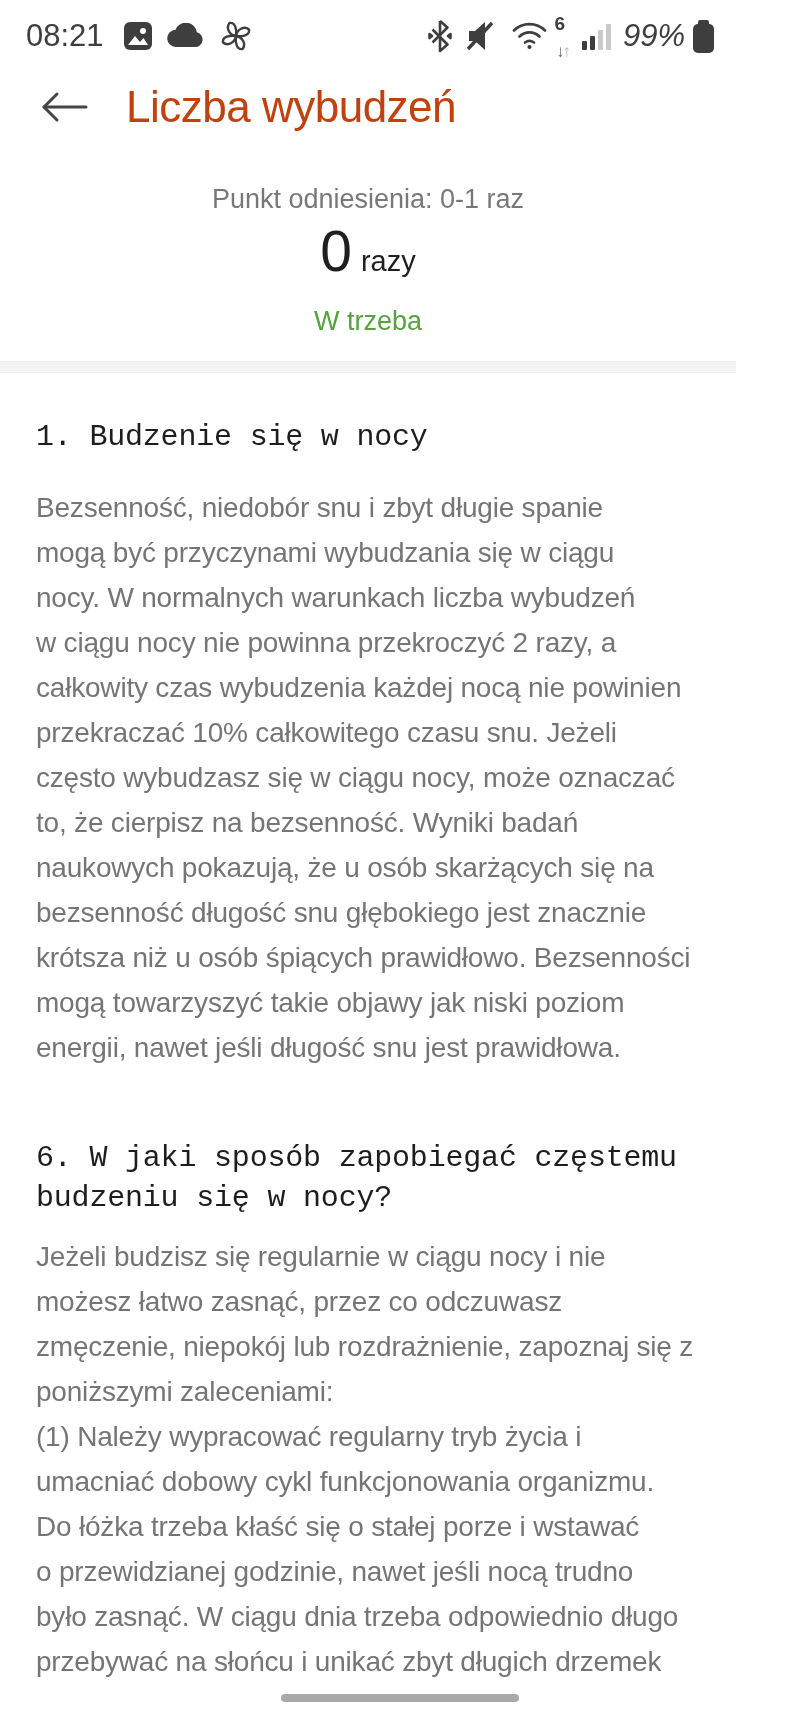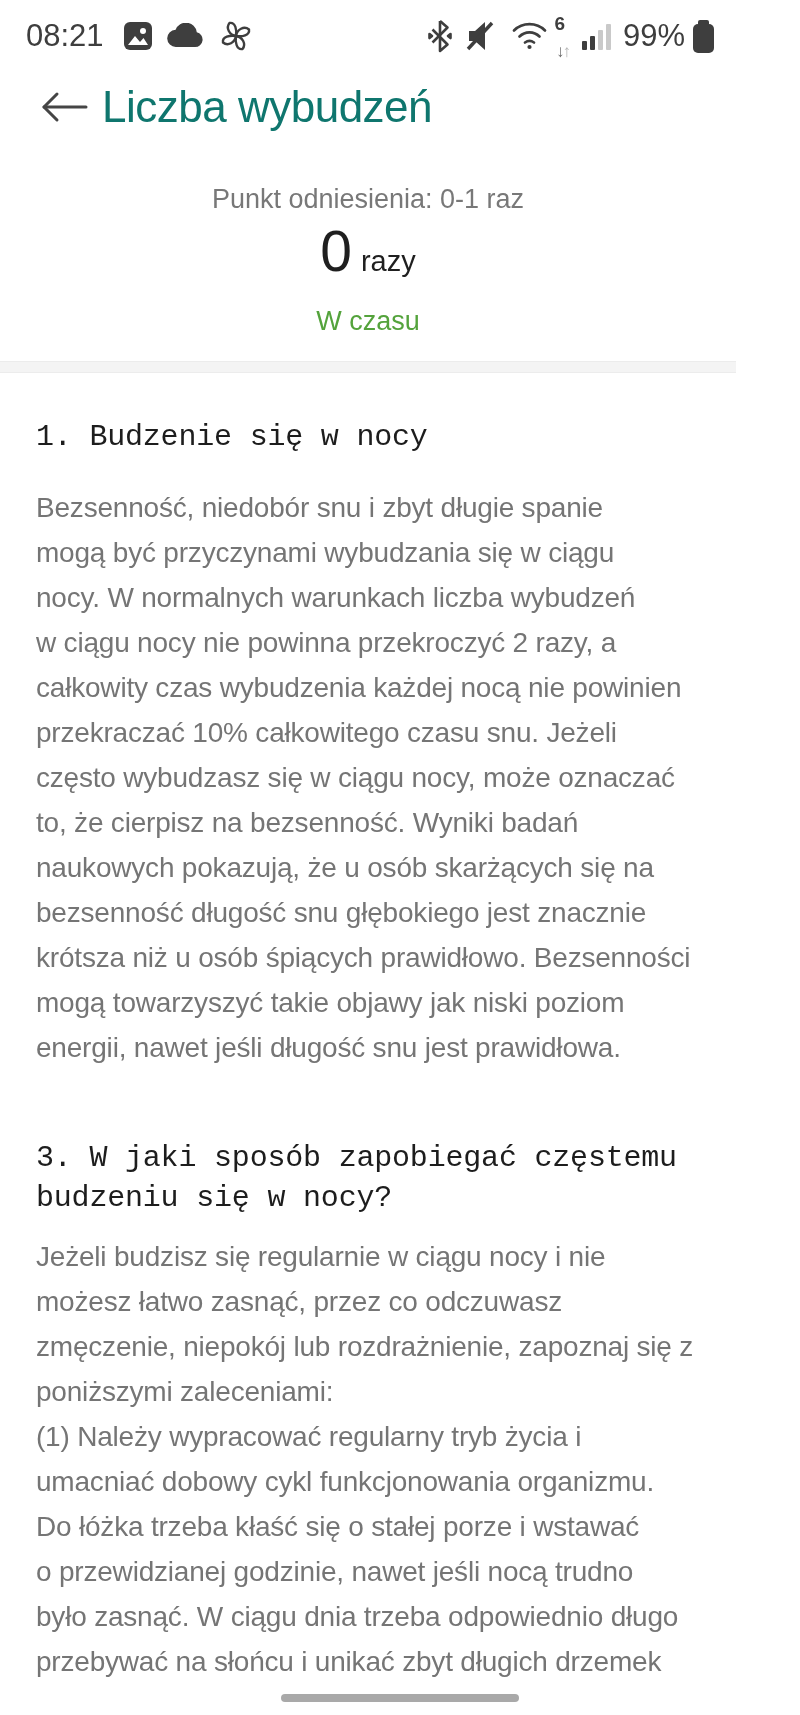--- a/index.html
+++ b/index.html
@@ -13,21 +13,21 @@
   
   .status-bar {
     height:64px; box-sizing:border-box; padding:8px 22px 0 26px;
     display:flex; justify-content:space-between; align-items:center;
     color:#3e3e3e;
   }
   .sb-left, .sb-right { display:flex; align-items:center; }
   .sb-time { font-size:31px; color:#3e3e3e; margin-right:18px; }
   .sb-icon { display:inline-flex; align-items:center; margin-right:12px; }
   .sb-right .sb-icon { margin-right:0; margin-left:12px; }
-  .sb-batt-text { font-size:31px; color:#3e3e3e; margin-left:12px; }
+  .sb-batt-text { font-size:31px; color:#3e3e3e; margin-left:12px;font-style:italic; }
 
   .wifi-wrap { position:relative; width:56px; height:44px; margin-left:12px; }
   .wifi-wrap svg { position:absolute; left:0; top:7px; }
   .wifi-6 { position:absolute; right:2px; top:-1px; font-size:19px; font-weight:bold; color:#3e3e3e; }
   .wifi-arrows { position:absolute; right:-2px; bottom:-4px; font-size:17px; letter-spacing:-2px; }
   .wifi-down { color:#6a6a6a; }
   .wifi-up { color:#b5b5b5; }
 
   .signal { display:flex; align-items:flex-end; margin-left:12px; height:28px; }
   .signal i { display:block; width:5px; margin-left:3px; border-radius:1px; }
@@ -35,21 +35,21 @@
   .sigb2 { height:14px; background:#3e3e3e; }
   .sigb3 { height:20px; background:#c9c9c9; }
   .sigb4 { height:26px; background:#c9c9c9; }
 
   .batt { position:relative; width:21px; height:29px; background:#3e3e3e; border-radius:5px; margin-left:8px; margin-top:4px; }
   .batt::before { content:""; position:absolute; top:-4px; left:5px; width:11px; height:4px; background:#3e3e3e; border-radius:2px 2px 0 0; }
 
   
   .header { display:flex; align-items:center; height:86px; padding-left:38px; }
   .back-btn { background:none; border:none; padding:0; margin:0; width:56px; height:44px; cursor:pointer; display:flex; align-items:center; }
-  .page-title { font-size:44px; font-weight:400; color:#0f766e; margin:0 0 0 8px; letter-spacing:-0.5px; white-space:nowrap; }
+  .page-title { font-size:44px; font-weight:400; color:#c2410c; margin:0 0 0 32px; letter-spacing:-0.5px; white-space:nowrap; }
 
   
   .summary { text-align:center; }
   .ref-line { margin-top:32px; font-size:27px; line-height:34px; color:#787878; }
   .value-row { margin-top:4px; line-height:62px; color:#1f1f1f; }
   .value-num { font-size:57px; }
   .value-unit { font-size:29px; margin-left:9px; }
   .status-line { margin-top:7px; font-size:27px; line-height:34px; color:var(--status-green, #54a33c); }
 
   
@@ -150,42 +150,42 @@
       </svg>
     </button>
     <h1 class="page-title">Liczba wybudzeń</h1>
   </div>
 
   <div class="summary">
     <div class="ref-line">Punkt odniesienia: 0-1 raz</div>
     <div class="value-row">
       <span class="value-num">0</span><span class="value-unit">razy</span>
     </div>
-    <div class="status-line">W czasu</div>
+    <div class="status-line">W trzeba</div>
   </div>
 
   <div class="divider"></div>
 
   <article>
     <h2 class="sec-heading sec-1">1. Budzenie się w nocy</h2>
     <p class="sec-body">Bezsenność, niedobór snu i zbyt długie spanie
 mogą być przyczynami wybudzania się w ciągu
 nocy. W normalnych warunkach liczba wybudzeń
 w ciągu nocy nie powinna przekroczyć 2 razy, a
 całkowity czas wybudzenia każdej nocą nie powinien
 przekraczać 10% całkowitego czasu snu. Jeżeli
 często wybudzasz się w ciągu nocy, może oznaczać
 to, że cierpisz na bezsenność. Wyniki badań
 naukowych pokazują, że u osób skarżących się na
 bezsenność długość snu głębokiego jest znacznie
 krótsza niż u osób śpiących prawidłowo. Bezsenności
 mogą towarzyszyć takie objawy jak niski poziom
 energii, nawet jeśli długość snu jest prawidłowa.</p>
 
-    <h2 class="sec-heading sec-2">3. W jaki sposób zapobiegać częstemu
+    <h2 class="sec-heading sec-2">6. W jaki sposób zapobiegać częstemu
 budzeniu się w nocy?</h2>
     <p class="sec-body b2">Jeżeli budzisz się regularnie w ciągu nocy i nie
 możesz łatwo zasnąć, przez co odczuwasz
 zmęczenie, niepokój lub rozdrażnienie, zapoznaj się z
 poniższymi zaleceniami:
 (1) Należy wypracować regularny tryb życia i
 umacniać dobowy cykl funkcjonowania organizmu.
 Do łóżka trzeba kłaść się o stałej porze i wstawać
 o przewidzianej godzinie, nawet jeśli nocą trudno
 było zasnąć. W ciągu dnia trzeba odpowiednio długo

